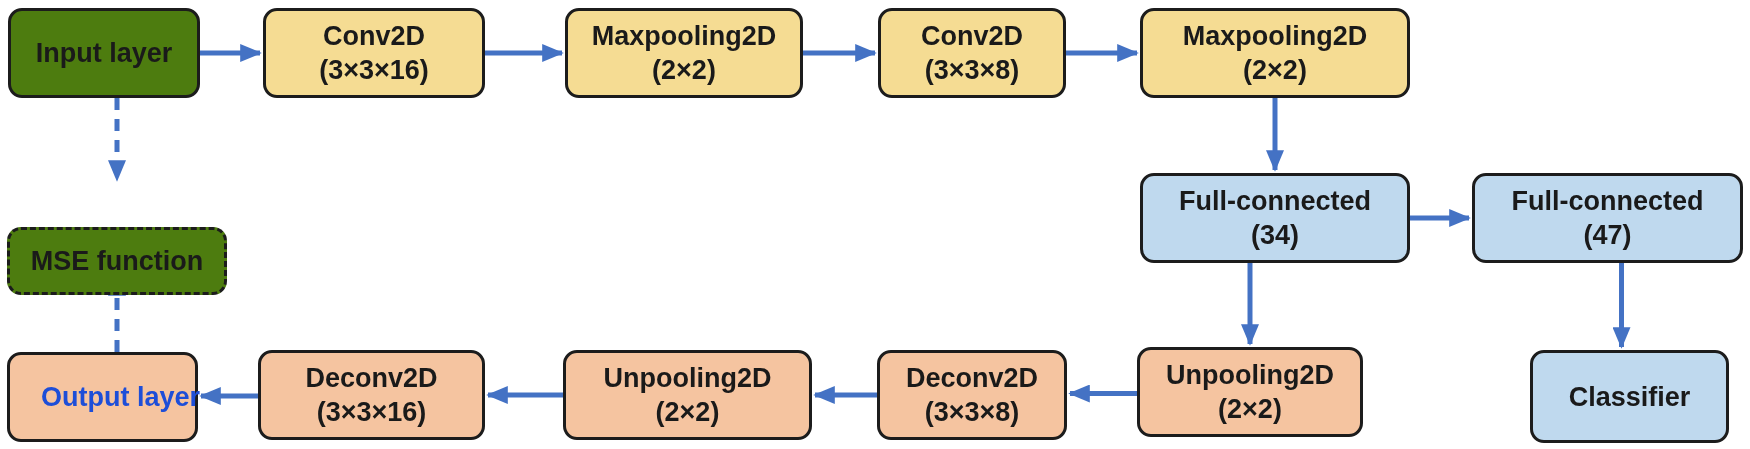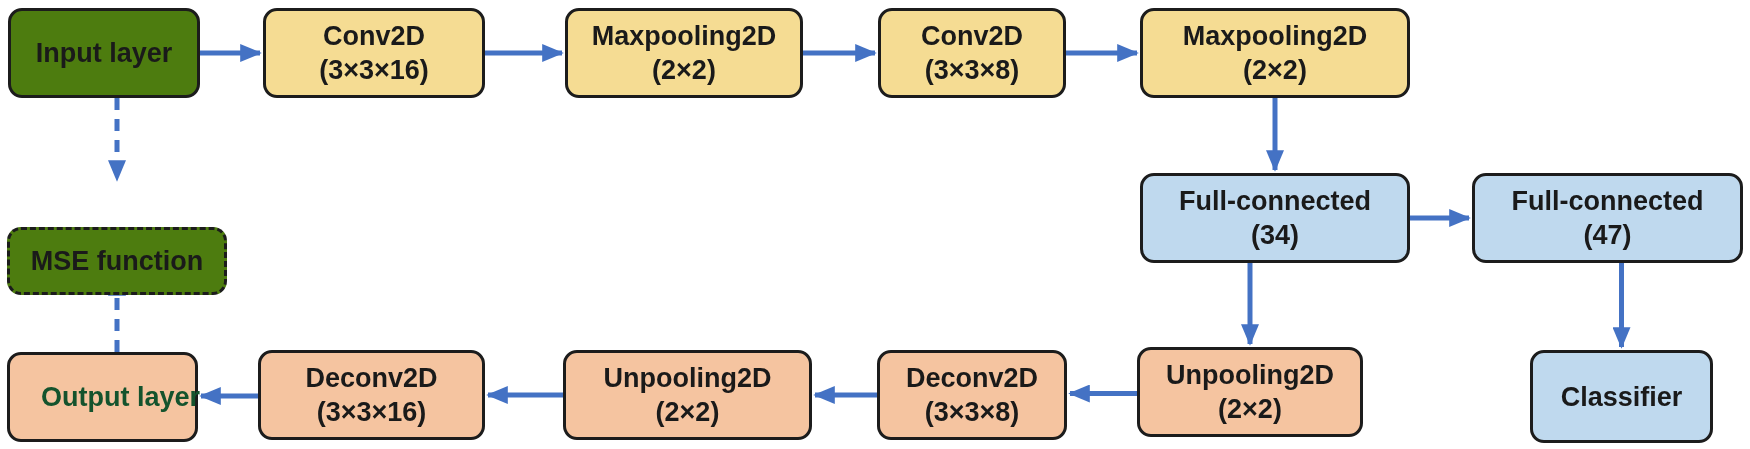--- a/index.html
+++ b/index.html
@@ -91,19 +91,19 @@
       <div class="line">(3×3×8)</div>
     </div>
     <div class="node" style="left: 563px; top: 350px; width: 249px; height: 90px; background: rgb(245, 196, 160); border: 3px solid rgb(28, 28, 28); color: rgb(26, 26, 26);">
       <div class="line">Unpooling2D</div>
       <div class="line">(2×2)</div>
     </div>
     <div class="node" style="left: 258px; top: 350px; width: 227px; height: 90px; background: rgb(245, 196, 160); border: 3px solid rgb(28, 28, 28); color: rgb(26, 26, 26);">
       <div class="line">Deconv2D</div>
       <div class="line">(3×3×16)</div>
     </div>
-    <div class="node" style="left: 7px; top: 352px; width: 191px; height: 90px; background: rgb(245, 196, 160); border: 3px solid rgb(28, 28, 28); color: #14532d; padding-left: 36px;">
+    <div class="node" style="left: 7px; top: 352px; width: 191px; height: 90px; background: rgb(245, 196, 160); border: 3px solid rgb(28, 28, 28); color: #1d4ed8; padding-left: 36px;">
       <div class="line">Output layer</div>
     </div>
-    <div class="node" style="left: 1530px; top: 350px; width: 183px; height: 93px; background: rgb(191, 217, 238); border: 3px solid rgb(28, 28, 28); color: rgb(26, 26, 26);">
+    <div class="node" style="left: 1530px; top: 350px; width: 199px; height: 93px; background: rgb(191, 217, 238); border: 3px solid rgb(28, 28, 28); color: rgb(26, 26, 26);">
       <div class="line">Classifier</div>
     </div>
   </div>
 
 </body></html>

